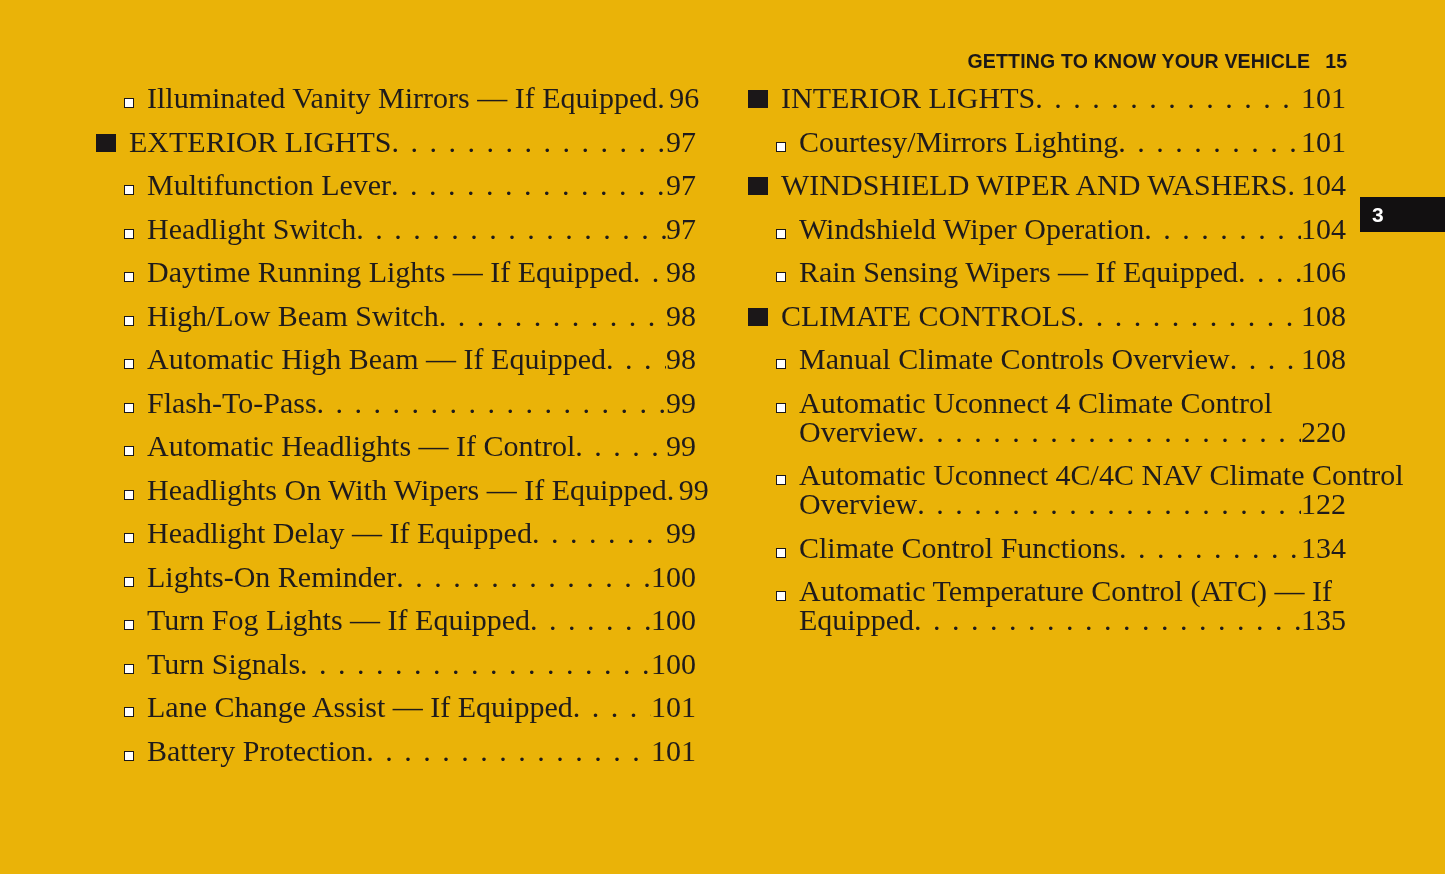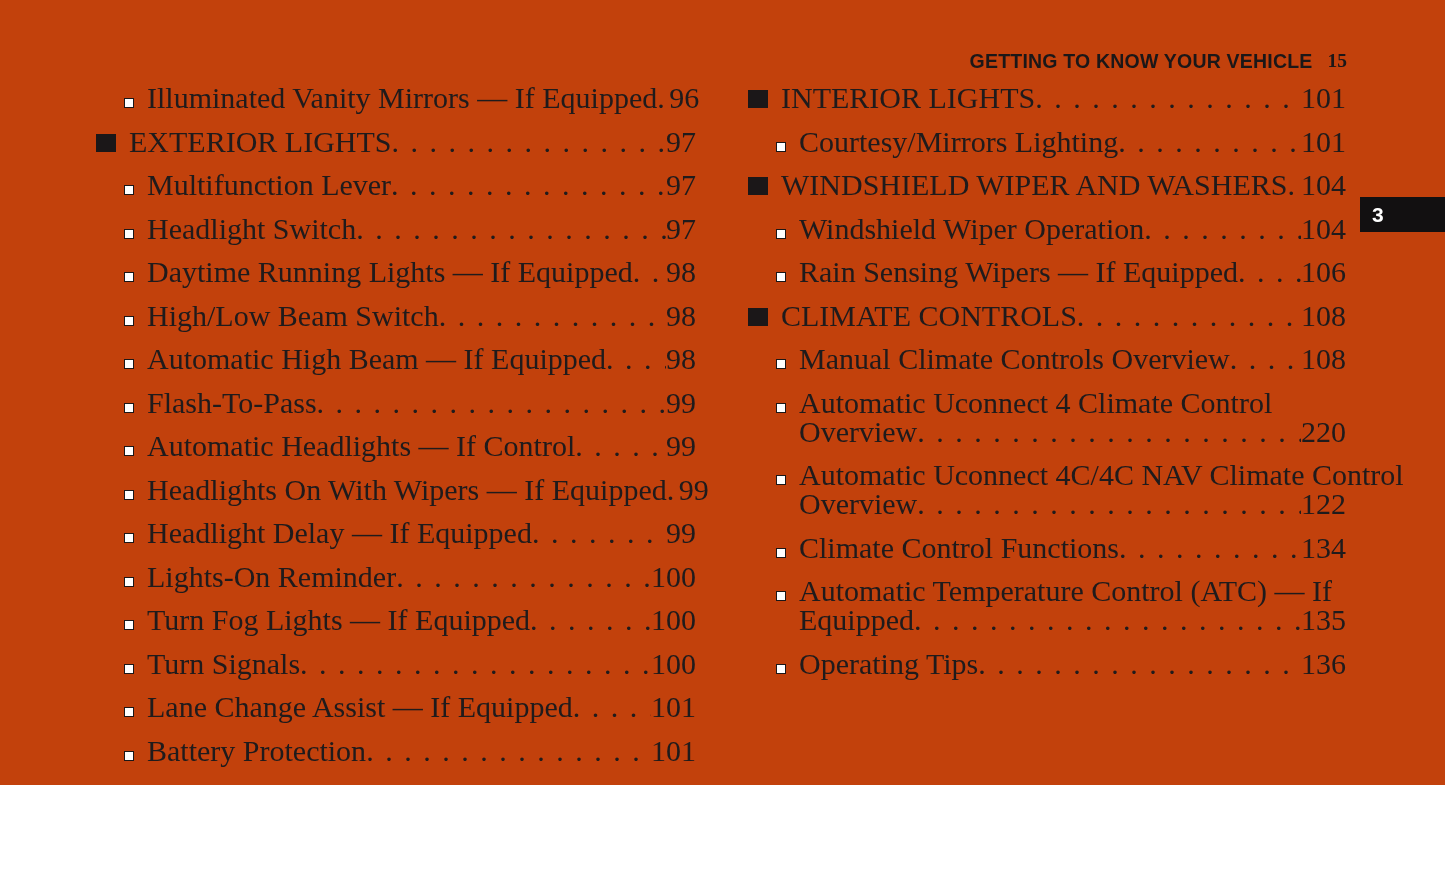--- a/index.html
+++ b/index.html
@@ -8,22 +8,22 @@
     background: #ffffff;
     width: 1445px;
     height: 874px;
     overflow: hidden;
     font-family: "Liberation Serif", serif;
     color: #1f1b1c;
   }
   #page {
     position: relative;
     width: 1445px;
-    height: 785px;
-    background: #c2410c;
+    height: 874px;
+    background: #eab308;
   }
 
   
   #header {
     position: absolute;
     left: 93px;
     top: 47px;
     right: 98px;
     height: 28px;
     display: flex;
@@ -39,21 +39,21 @@
     margin-left: 17px;
     font-family: "Liberation Sans", sans-serif;
     font-weight: bold;
     font-size: 19.5px;
     letter-spacing: 0.2px;
     color: #1b1718;
     white-space: nowrap;
   }
   .header-page {
     margin-left: 15px;
-    font-family: Liberation Serif, serif;
+    font-family: Liberation Sans, sans-serif;
     font-weight: bold;
     font-size: 19.5px;
     color: #1b1718;
   }
 
   
   #chapter-tab {
     position: absolute;
     right: 0;
     top: 197px;
@@ -349,23 +349,15 @@
         </span>
       </div>
     <div class="toc-item sub twoline">
         <span class="marker"></span>
         <span class="body"><span class="lbl">Automatic Temperature Control (ATC) — If</span><span class="cont">
             <span class="lbl2">Equipped</span>
             <span class="leader"></span>
             <span class="page">135</span>
           </span></span>
       </div>
-    <div class="toc-item sub">
-        <span class="marker"></span>
-        <span class="body oneline">
-          <span class="lbl">Operating Tips</span>
-          <span class="leader"></span>
-          <span class="page">136</span>
-        </span>
-      </div>
   </div>
 
 </div>
 
 </body></html>

